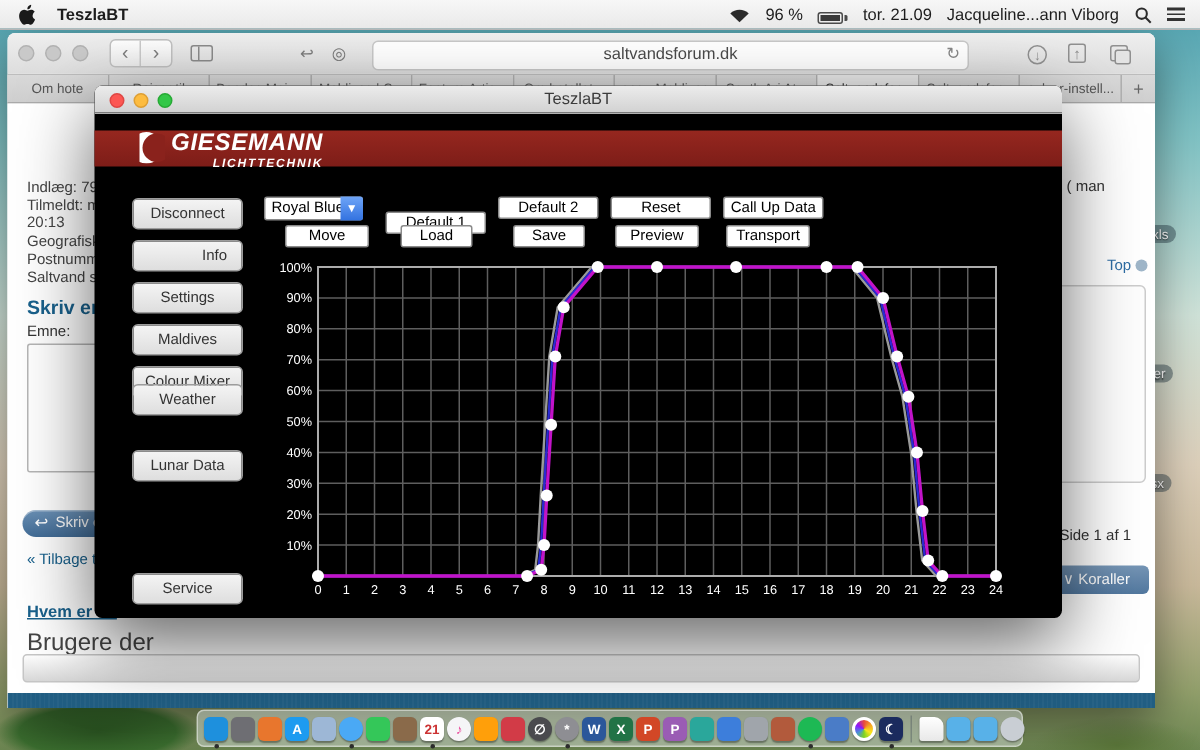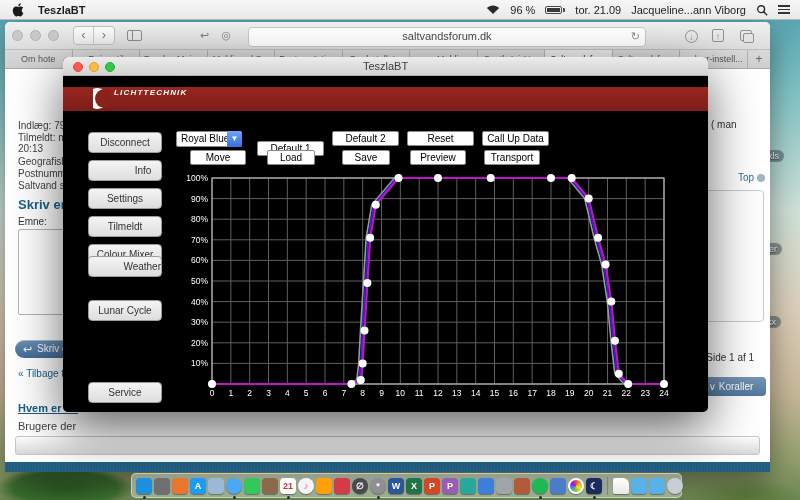--- a/index.html
+++ b/index.html
@@ -6,21 +6,21 @@
   html,body { width:800px; height:500px; overflow:hidden; }
   body { font-family:"Liberation Sans", sans-serif; position:relative;
          background:linear-gradient(180deg,#4e9fae 0%,#7fc2c4 18%,#cfe2d8 42%,#dccfba 62%,#c9b99b 78%,#93a06c 92%,#6d8752 100%); }
 
   
   #menubar { position:absolute; left:0; top:0; width:800px; height:20px; background:linear-gradient(#f7f7f7,#e9e9e9);
              border-bottom:1px solid #b6b6b6; display:flex; align-items:center; font-size:11px; color:#1c1c1c; z-index:50; }
   #menubar .apple { margin:0 14px 0 12px; display:flex; }
   #menubar .appname { font-weight:bold; }
   #menubar .spacer { flex:1; }
-  #menubar .right { display:flex; align-items:center; gap:10px; margin-right:10px; font-size:11px; }
+  #menubar .right { display:flex; align-items:flex-end; gap:10px; margin-right:10px; font-size:11px; }
   .battery { display:inline-flex; align-items:center; }
   .battery .shell { width:17px; height:8px; border:1px solid #4a4a4a; border-radius:2px; position:relative; }
   .battery .fill { position:absolute; left:1px; top:1px; bottom:1px; width:13px; background:#3a3a3a; }
   .battery .nub { width:2px; height:4px; background:#4a4a4a; margin-left:1px; border-radius:0 1px 1px 0; }
   .mb-lines { display:inline-block; width:12px; }
   .mb-lines i { display:block; height:1.5px; background:#333; margin:2px 0; }
 
   
   .filechip { position:absolute; background:rgba(40,60,70,.45); color:#fff; font-size:9px; padding:1px 5px; border-radius:6px; text-shadow:0 1px 1px rgba(0,0,0,.6); }
   #foliage1 { position:absolute; left:-30px; bottom:-18px; width:190px; height:60px; background:radial-gradient(closest-side,#2f5d25,#3c7030 55%,transparent 72%); }
@@ -69,21 +69,21 @@
   #page { position:absolute; left:0; top:47px; right:0; bottom:0; background:#fff; overflow:hidden; }
   .meta-line { position:absolute; left:13px; font-size:10px; color:#444; white-space:nowrap; }
   #reply-heading { position:absolute; left:13px; top:128px; font-size:13px; font-weight:bold; color:#19618c; white-space:nowrap; }
   #subject-label { position:absolute; left:13px; top:147px; font-size:10px; color:#333; }
   #subject-box { position:absolute; left:13px; top:160px; width:140px; height:86px; background:#fff; border:1px solid #b5b5b5; border-radius:2px; }
   #reply-btn { position:absolute; left:10px; top:271px; width:115px; height:18px; border-radius:10px;
                background:linear-gradient(#6a90b5,#426c96); color:#fff; font-size:10px; line-height:18px; text-align:left; padding-left:22px; white-space:nowrap; box-shadow:inset 0 1px 0 rgba(255,255,255,.4); }
   #reply-btn .arr { position:absolute; left:8px; top:0; font-size:11px; }
   #back-link { position:absolute; left:13px; top:299px; font-size:10px; color:#19618c; white-space:nowrap; }
   #who-heading { position:absolute; left:13px; top:333px; font-size:11px; font-weight:bold; color:#19618c; text-decoration:underline; white-space:nowrap; }
-  #who-text { position:absolute; left:13px; top:351px; font-size:11px; color:#444; white-space:nowrap; }
+  #who-text { position:absolute; left:13px; top:351px; font-size:16px; color:#444; white-space:nowrap; }
   #tools-bar { position:absolute; left:10px; top:367px; right:10px; height:19px; border:1px solid #c6c6c6; border-radius:3px;
                background:linear-gradient(#fefefe,#d8d8d8); font-size:10px; color:#2e6da4; line-height:17px; }
   #tools-bar .tleft { position:absolute; left:9px; }
   #tools-bar .tright { position:absolute; right:9px; }
   #b-footer { position:absolute; left:0; top:393px; right:0; bottom:0; background:#215e83;
               background-image:repeating-linear-gradient(90deg,rgba(255,255,255,.03) 0 1px,transparent 1px 3px); }
   #b-footer .phpbb { position:absolute; right:28px; top:9px; font-size:13px; font-weight:bold; color:#e4ebef; letter-spacing:.5px; }
   #man-text { position:absolute; left:706px; top:50px; font-size:10px; color:#333; }
   #top-link { position:absolute; left:733px; top:103px; font-size:10px; color:#2e6da4; }
   #top-link .circ { display:inline-block; width:8px; height:8px; border-radius:50%; background:#9fb6c9; vertical-align:-1px; margin-left:3px; }
@@ -202,32 +202,33 @@
   <div id="a-titlebar">
     <span class="light red"></span>
     <span class="light yellow"></span>
     <span class="light green"></span>
     <span class="title">TeszlaBT</span>
   </div>
   <div id="banner">
     <div id="logo">
       <span id="crescent"></span>
       <span id="brandtext">
+        <div id="brand-name">GIESEMANN</div>
         <div id="brand-sub">LICHTTECHNIK</div>
       </span>
     </div>
   </div>
   <div id="sidebar">
       <div class="side-btn" style="top: 75px;">Disconnect</div>
       <div class="side-btn" style="top: 103px; padding-left: 36px;">Info</div>
       <div class="side-btn" style="top: 131px;">Settings</div>
-      <div class="side-btn" style="top: 159px;">Tilmeldt</div>
+      <div class="side-btn" style="top: 159px;">Maldives</div>
       <div class="side-btn" style="top: 187px;">Colour Mixer</div>
-      <div class="side-btn" style="top: 199px; text-align: right;">Weather</div>
-      <div class="side-btn" style="top: 243px;">Lunar Cycle</div>
+      <div class="side-btn" style="top: 199px;">Weather</div>
+      <div class="side-btn" style="top: 243px;">Lunar Data</div>
     </div>
   <div class="side-btn" id="service-btn" style="top:325px;">Service</div>
   <div id="chan-select">
     <span>Royal Blue</span>
     <span class="dd">▼</span>
   </div>
   <div id="ctl-row1">
       <div class="ctl-btn" style="left: 194px; top: 84px; width: 67px;">Default 1</div>
       <div class="ctl-btn" style="left: 269px; top: 74px; width: 67px;">Default 2</div>
       <div class="ctl-btn" style="left: 344px; top: 74px; width: 67px;">Reset</div>

